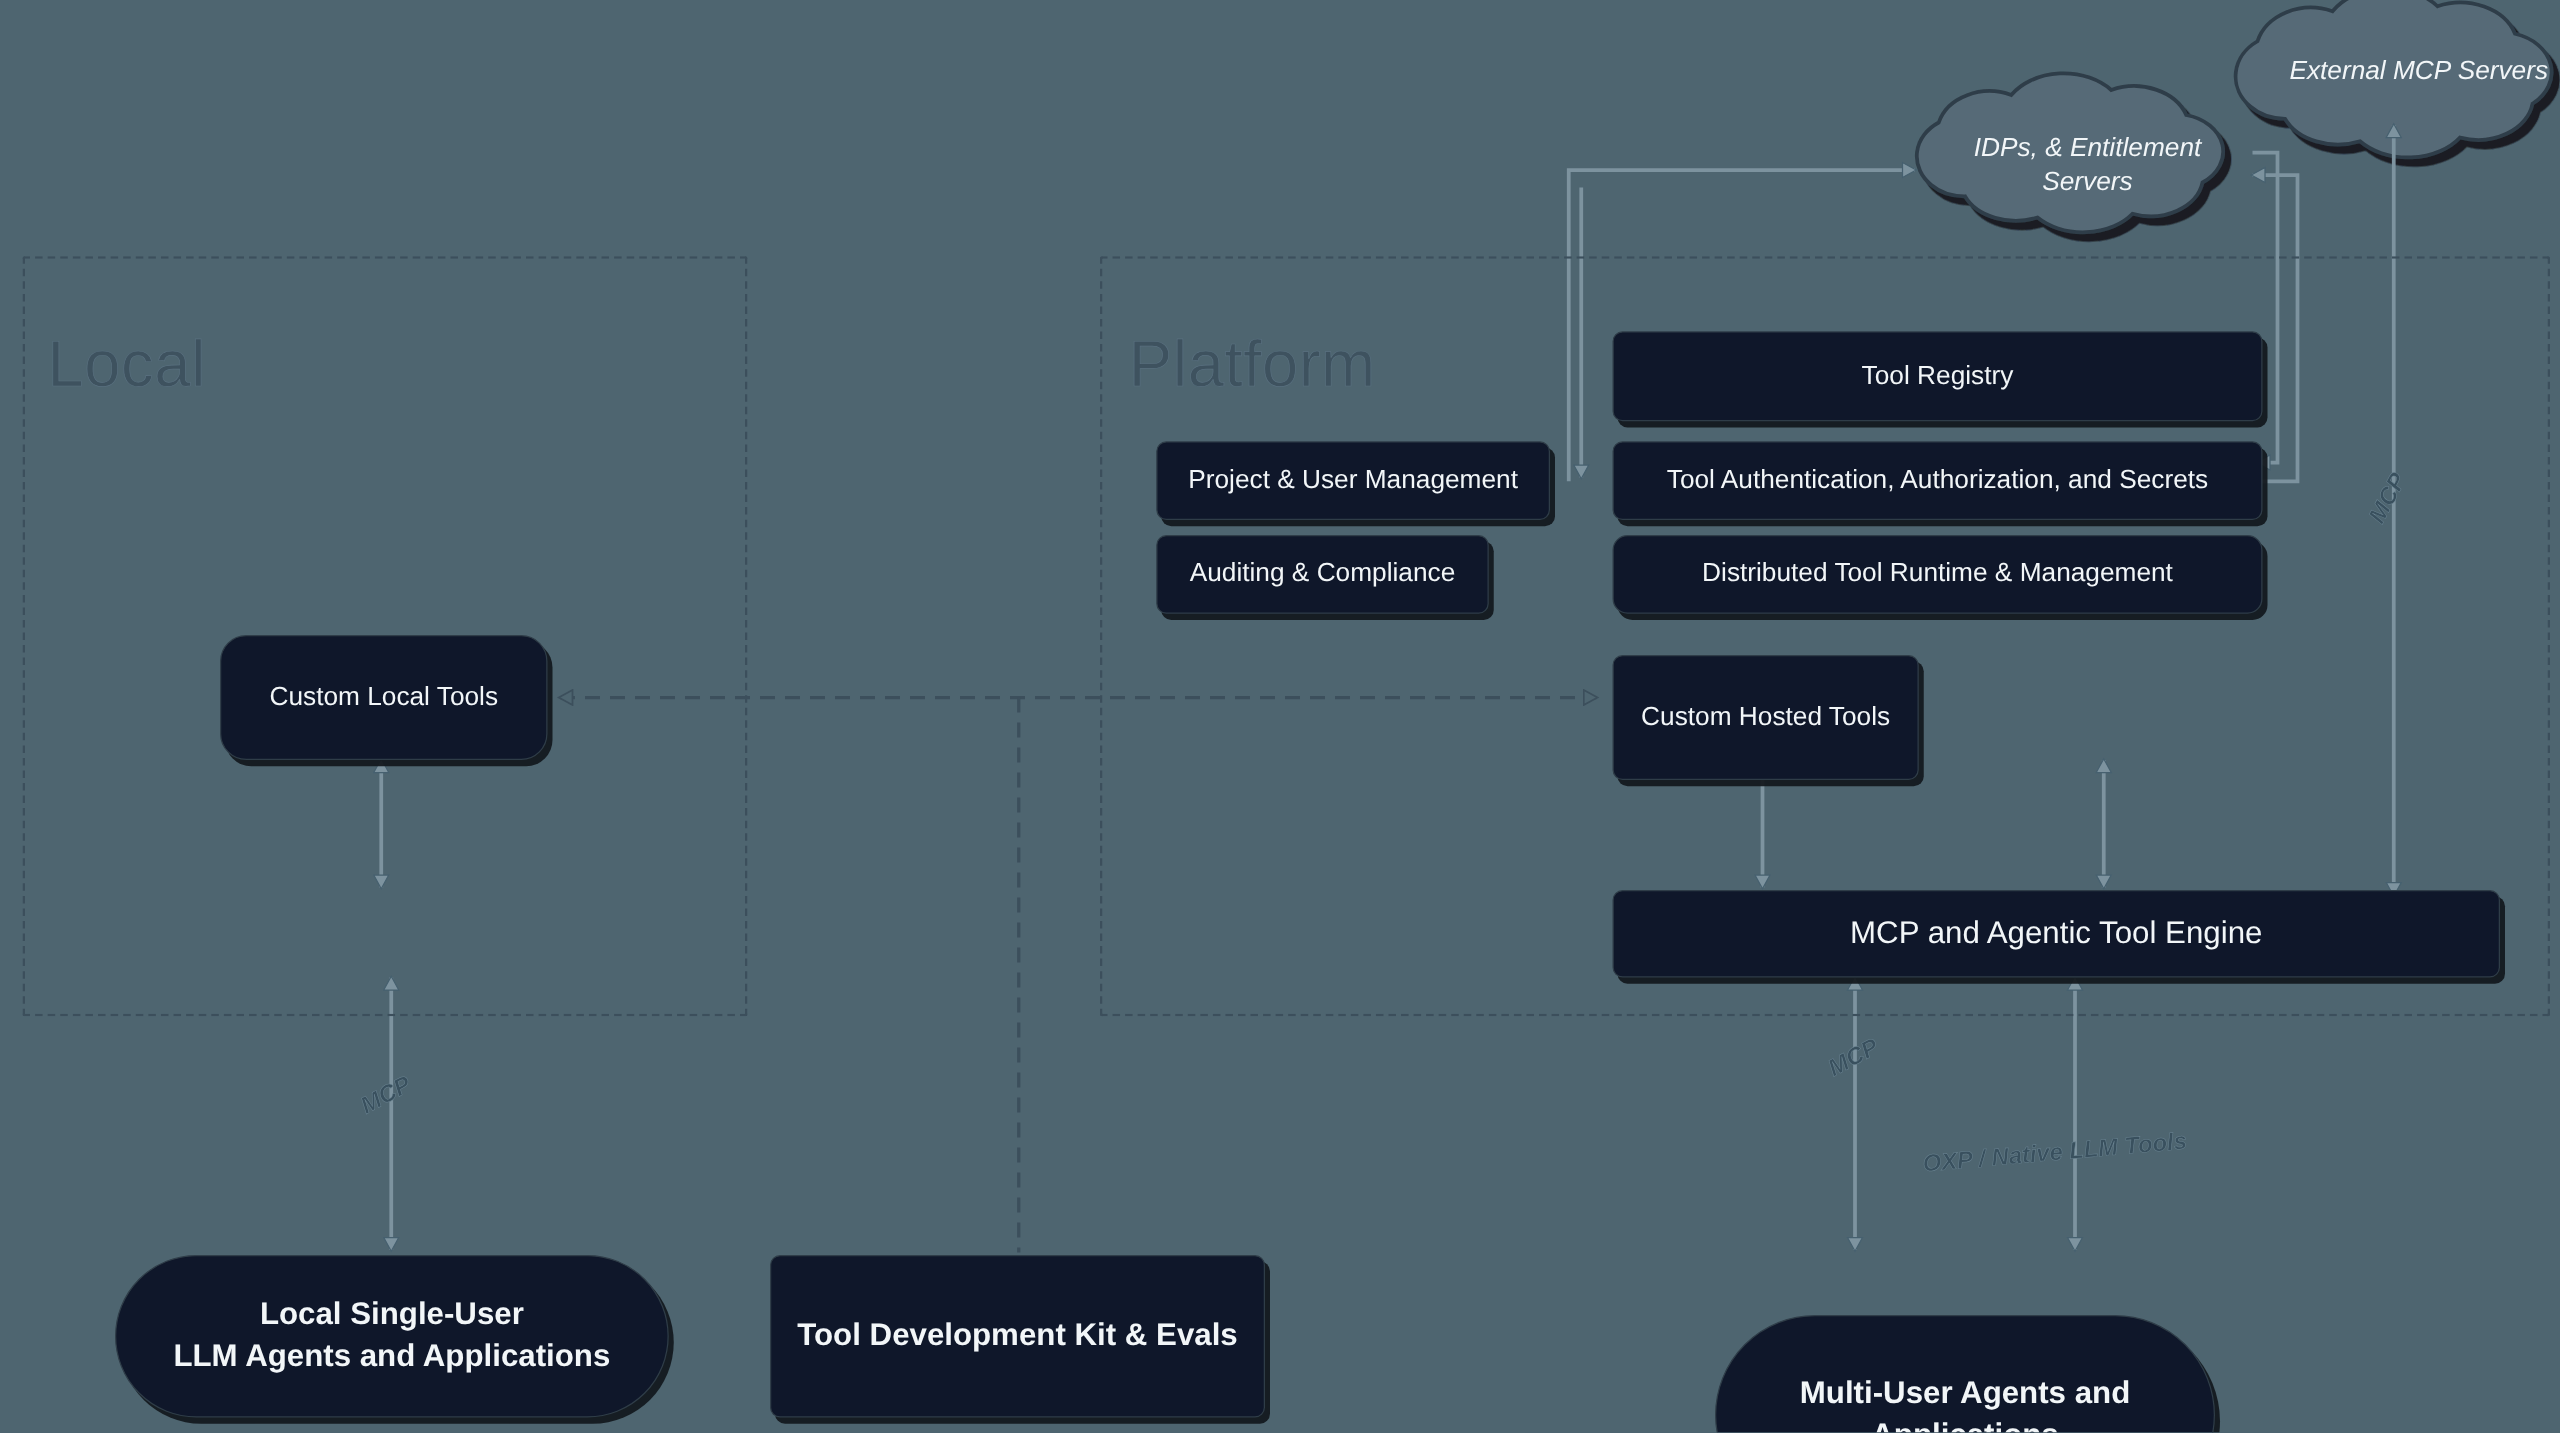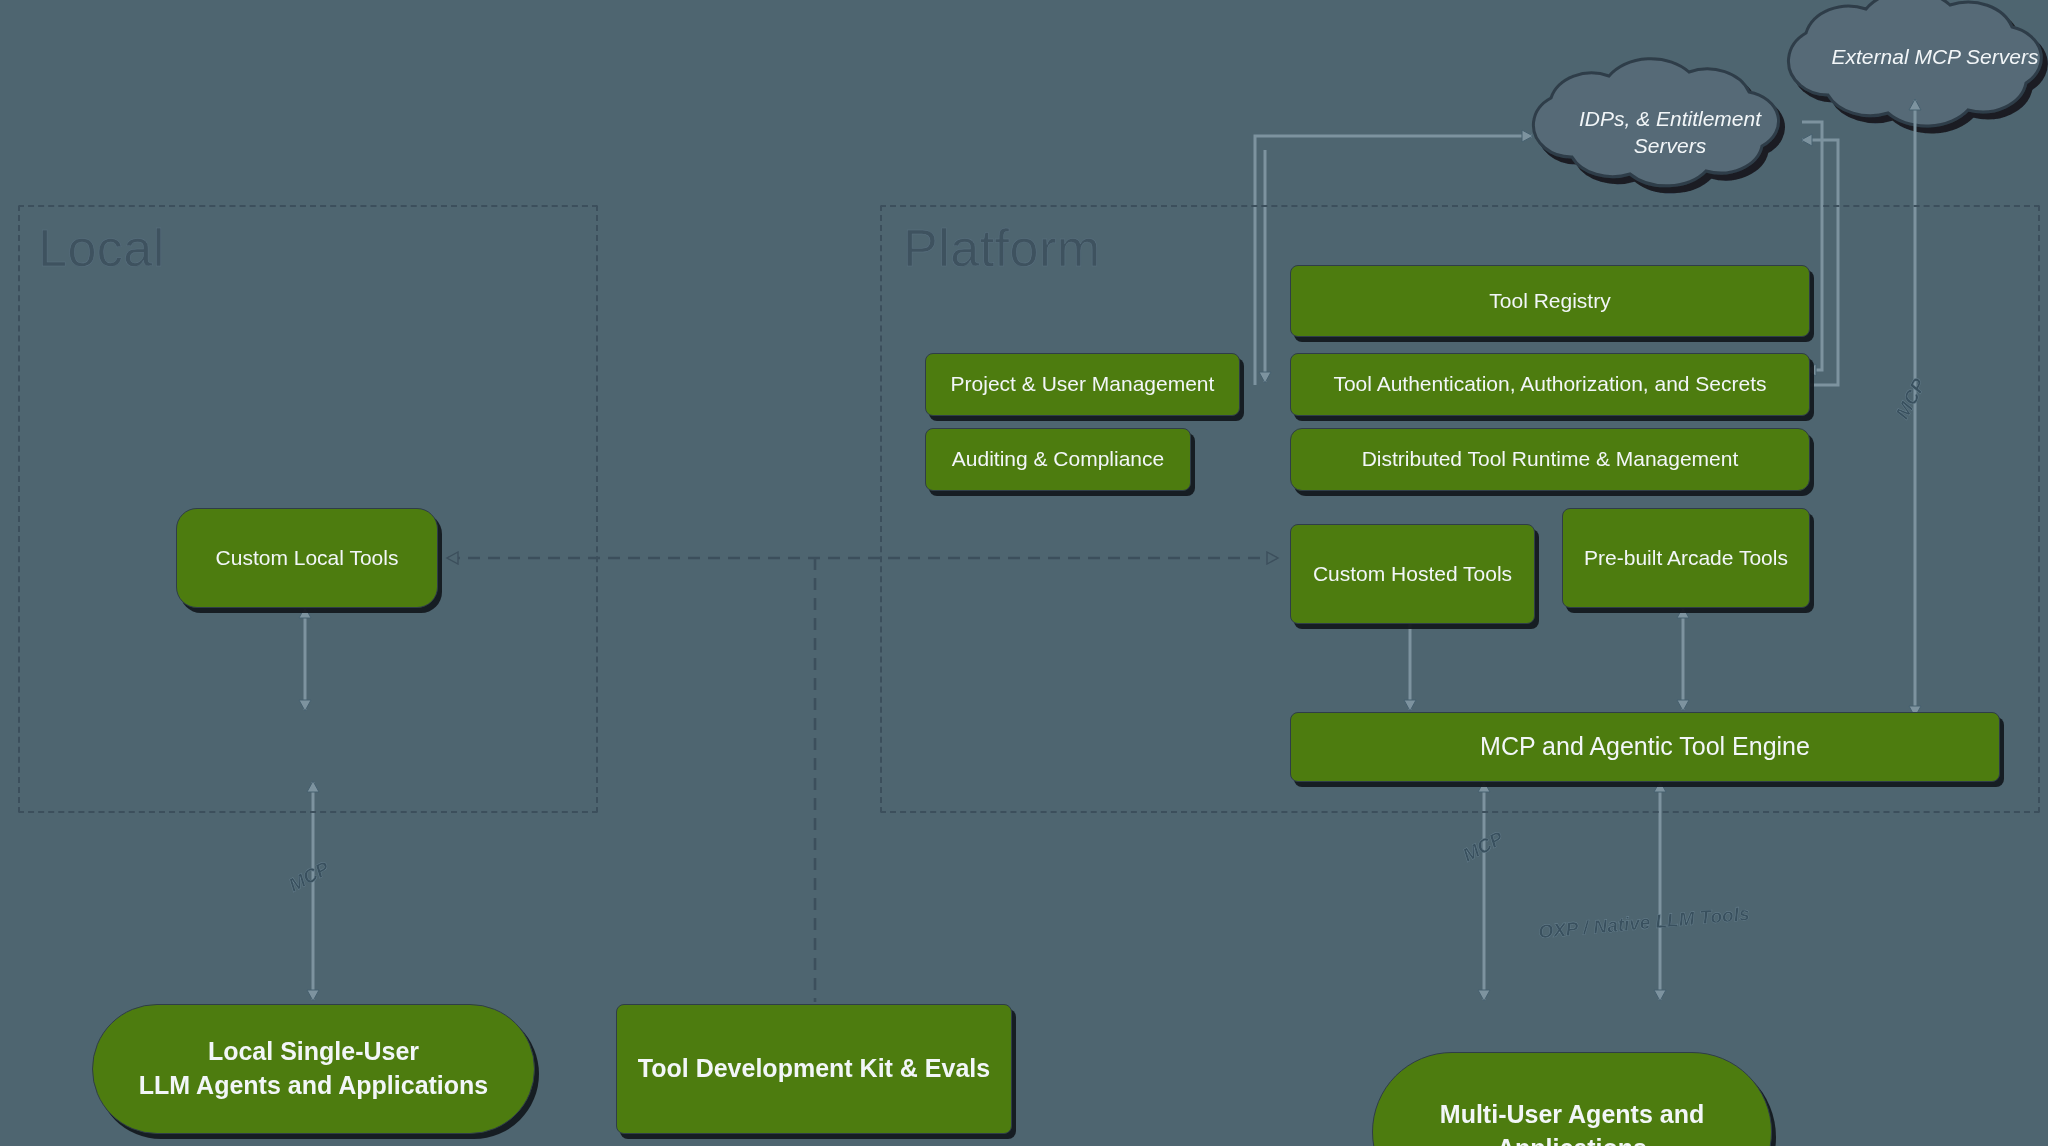--- a/index.html
+++ b/index.html
@@ -33,27 +33,28 @@
     border-radius: 2px;
     box-sizing: border-box;
   }
   .group-title {
     position: absolute;
     font-size: 52px;
     font-weight: 400;
     color: #3e525f;
     letter-spacing: 0.5px;
     white-space: nowrap;
+    margin-top: 44px;
     -webkit-text-stroke: 0.5px #5a7180;
   }
   
   .node {
     position: absolute;
     box-sizing: border-box;
-    background: #4d7c0f;
+    background: #0f172a;
     border: 1.6px solid #2f3d48;
     border-radius: 8px;
     box-shadow: 4px 5px 0px rgba(18,24,29,0.93);
     display: flex;
     align-items: center;
     justify-content: center;
     text-align: center;
     color: #f2f6f8;
     font-size: 21px;
     font-weight: 400;
@@ -209,23 +210,20 @@
   </div>
 
   <div class="node" style="left:1290px; top:428px; width:520px; height:63px;border-radius:12px;">
     <span>Distributed Tool Runtime &amp; Management</span>
   </div>
 
   <div class="node" style="left:1290px; top:524px; width:245px; height:100px;">
     <span>Custom Hosted Tools</span>
   </div>
 
-  <div class="node" style="left:1562px; top:508px; width:248px; height:100px;">
-    <span>Pre-built Arcade Tools</span>
-  </div>
 
   <div class="node big" style="left:1290px; top:712px; width:710px; height:70px;">
     <span>MCP and Agentic Tool Engine</span>
   </div>
 
   <div class="node pill bold" style="left:1372px; top:1004px; width:400px; height:160px; white-space:pre-line;margin-top:48px;">
     <span style="white-space:pre-line;">Multi-User Agents and
 Applications</span>
   </div>
 

